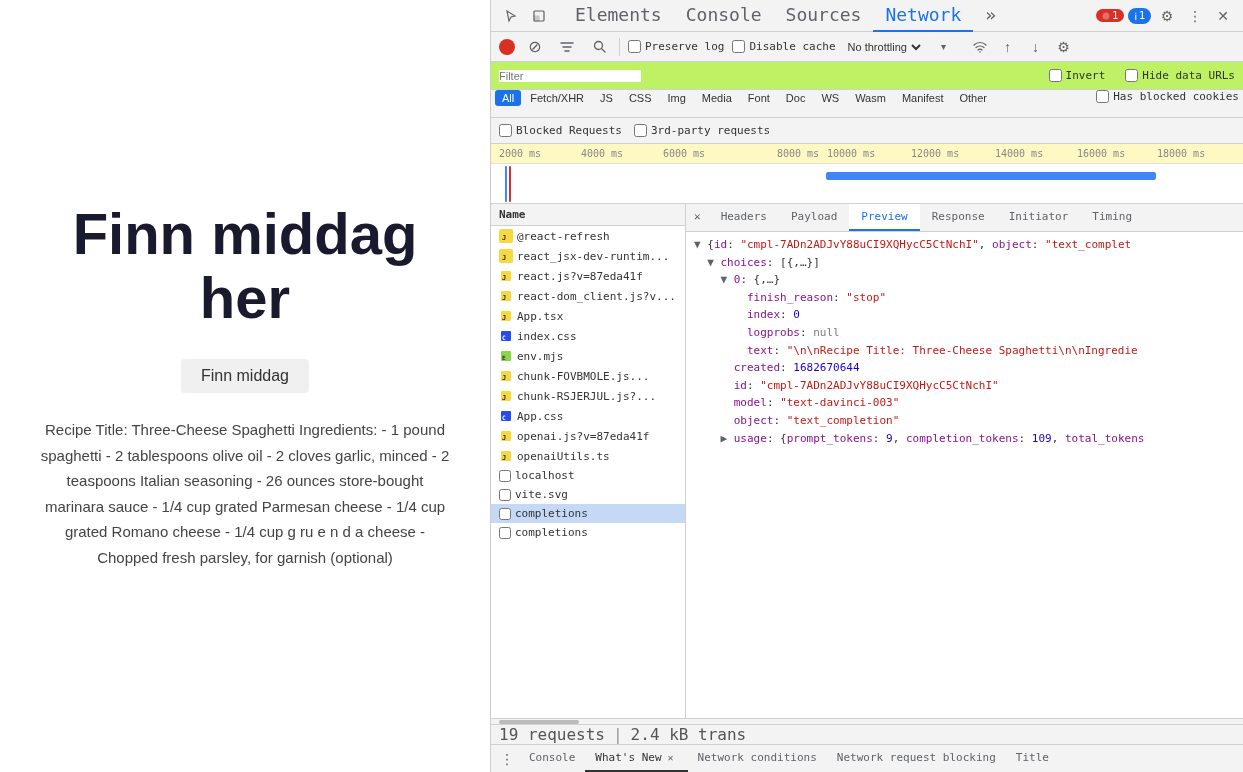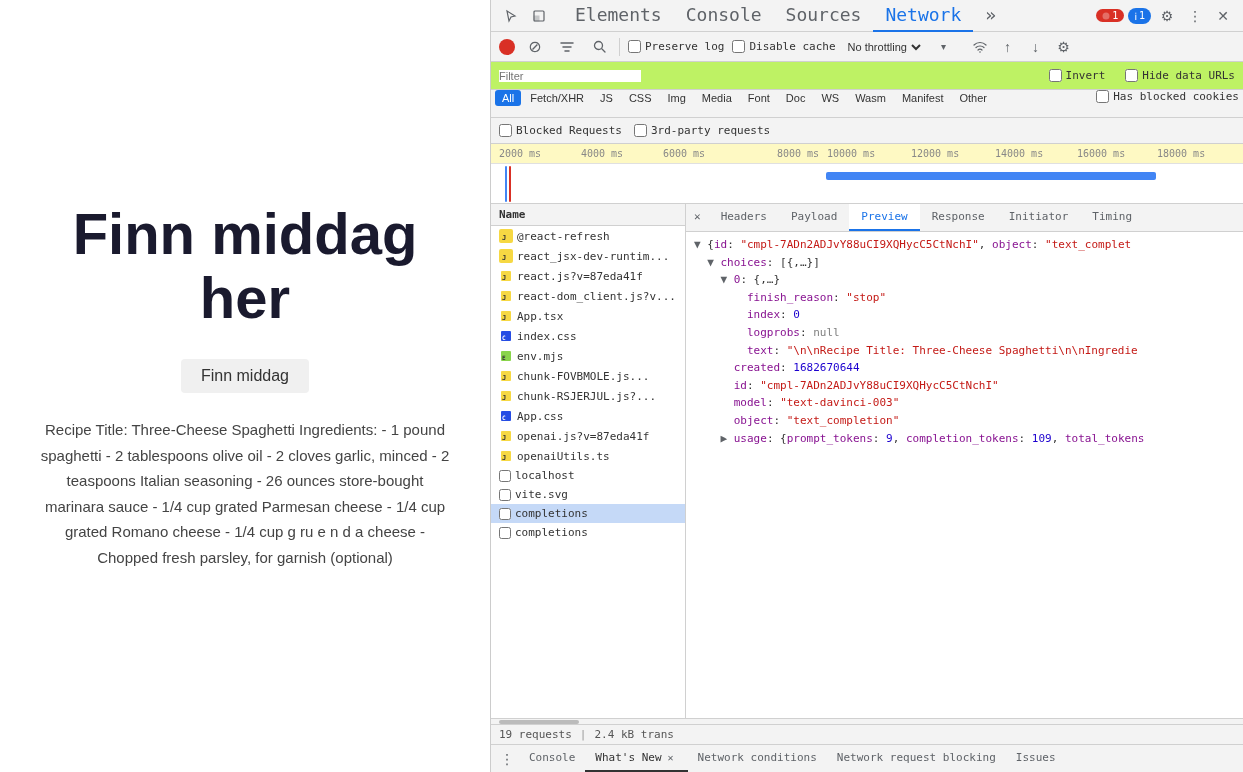--- a/index.html
+++ b/index.html
@@ -401,21 +401,21 @@
     .json-arrow { color: #5f6368; cursor: pointer; }
 
     
     .status-bar {
       height: 20px;
       background: #f3f3f3;
       border-top: 1px solid #d0d0d0;
       display: flex;
       align-items: center;
       padding: 0 8px;
-      font-size: 11px;
+      font-size: 16px;
       color: #555;
       gap: 8px;
     }
     .status-bar-divider {
       color: #999;
     }
 
     
     .devtools-bottom-bar {
       height: 28px;
@@ -821,17 +821,17 @@
       <span>What's New</span>
       <span class="bottom-tab-close">✕</span>
     </div>
     <div class="bottom-tab">
       <span>Network conditions</span>
     </div>
     <div class="bottom-tab">
       <span>Network request blocking</span>
     </div>
     <div class="bottom-tab">
-      <span>Issues</span>
+      <span>Title</span>
     </div>
   </div>
 
 </div>
 
 </body></html>

